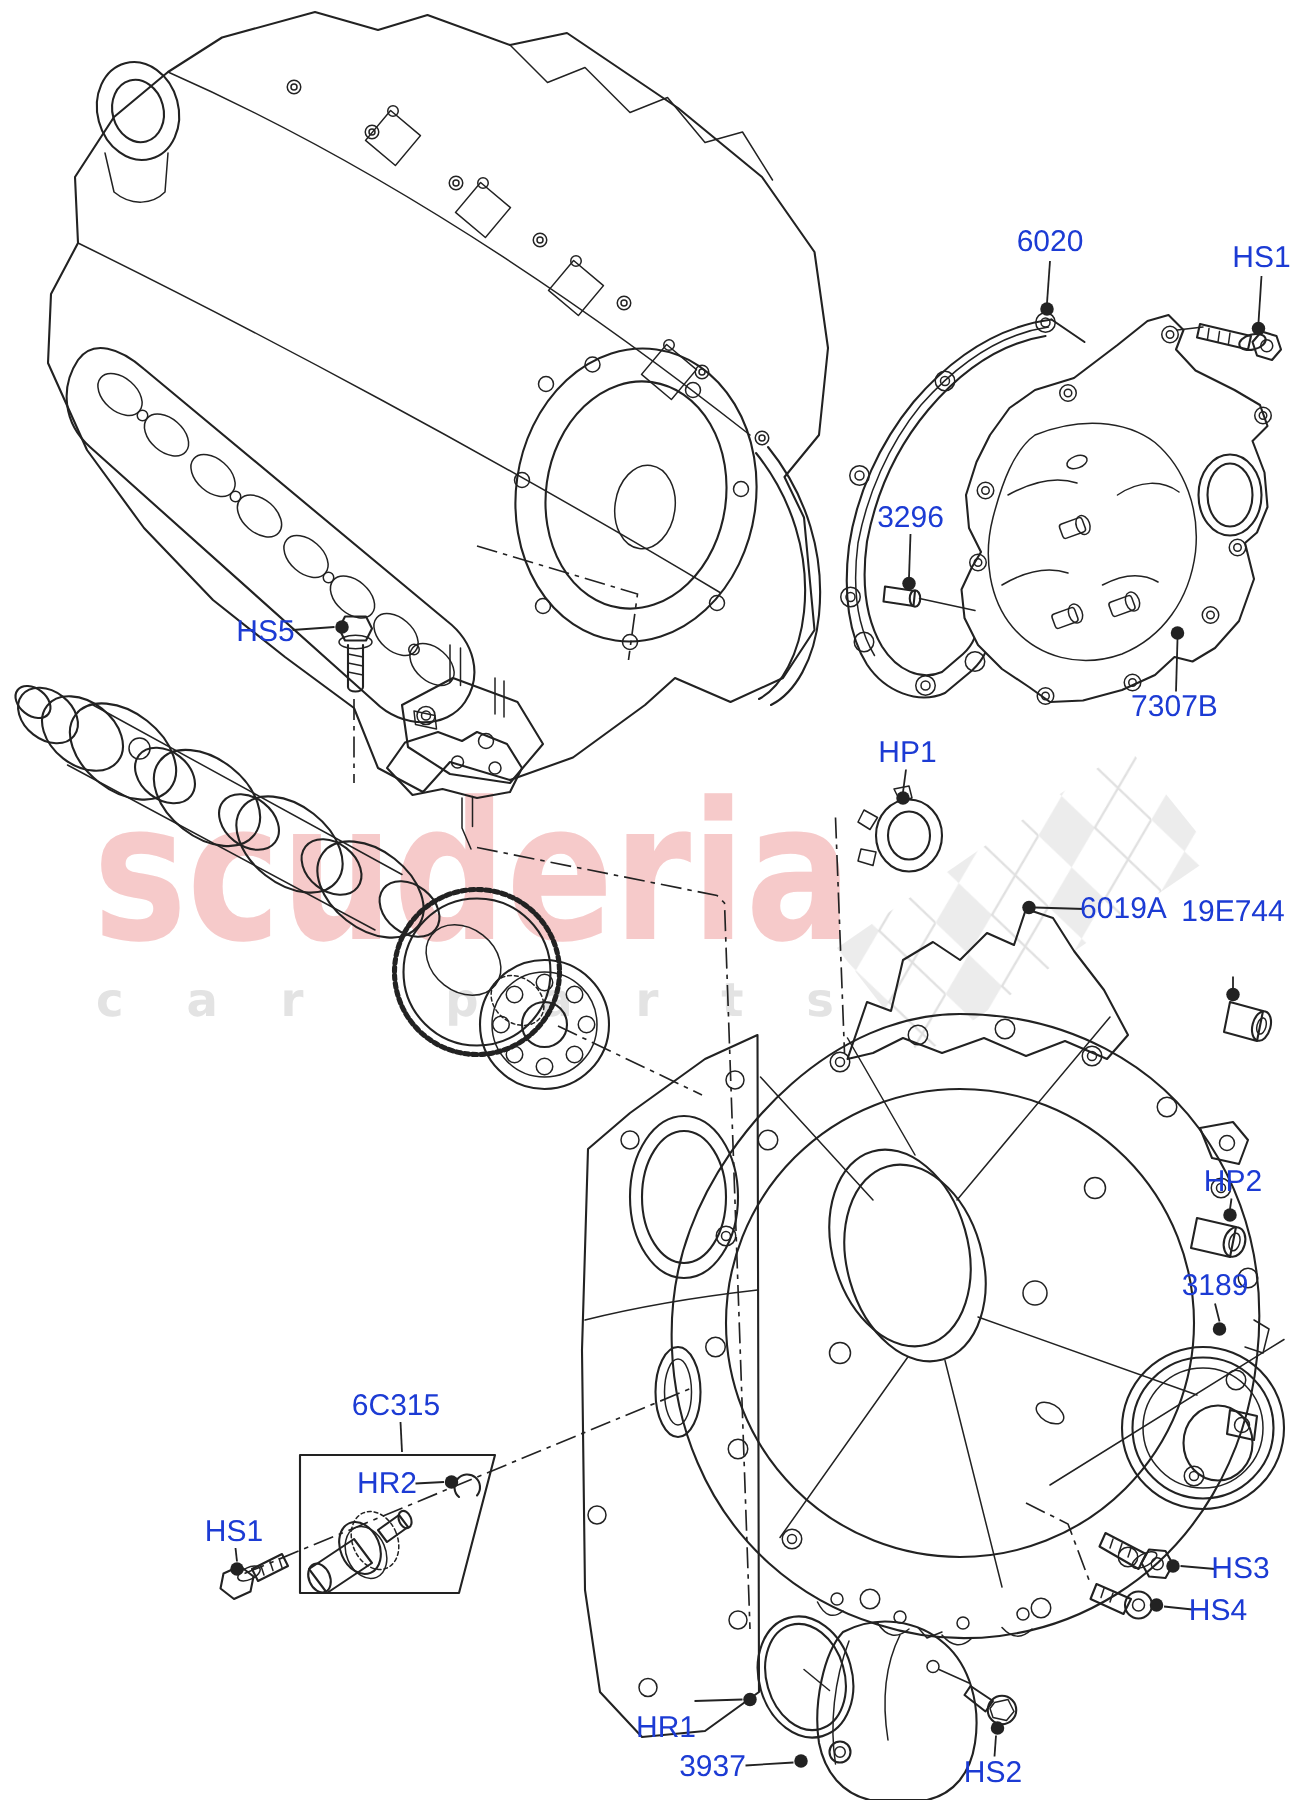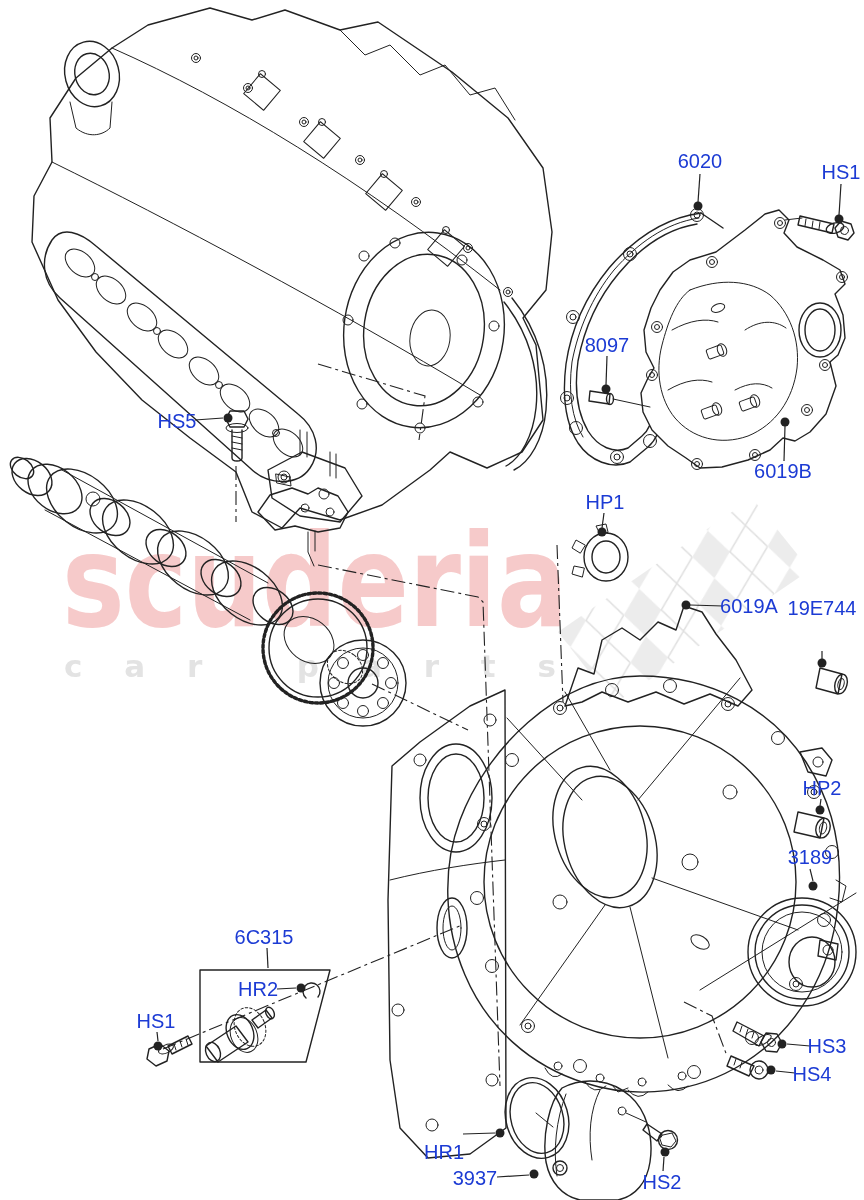--- a/index.html
+++ b/index.html
@@ -441,23 +441,23 @@
         <circle class="dot" cx="665" cy="1152" r="4.5"></circle>
     <path class="ld" d="M810,1046 L787,1044"></path>
         <circle class="dot" cx="782" cy="1044" r="4.5"></circle>
     <path class="ld" d="M795,1073 L776,1071"></path>
         <circle class="dot" cx="771" cy="1070" r="4.5"></circle>
   </g>
 </svg>
 
 <span class="callout" style="left:700px;top:161px">6020</span>
 <span class="callout" style="left:841px;top:172px">HS1</span>
-<span class="callout" style="left:607px;top:345px">8097</span>
+<span class="callout" style="left:607px;top:345px">3296</span>
 <span class="callout" style="left:177px;top:421px">HS5</span>
-<span class="callout" style="left:783px;top:471px">6019B</span>
+<span class="callout" style="left:783px;top:471px">7307B</span>
 <span class="callout" style="left:605px;top:502px">HP1</span>
 <span class="callout" style="left:749px;top:606px">6019A</span>
 <span class="callout" style="left:822px;top:608px">19E744</span>
 <span class="callout" style="left:822px;top:788px">HP2</span>
 <span class="callout" style="left:810px;top:857px">3189</span>
 <span class="callout" style="left:264px;top:937px">6C315</span>
 <span class="callout" style="left:258px;top:989px">HR2</span>
 <span class="callout" style="left:156px;top:1021px">HS1</span>
 <span class="callout" style="left:444px;top:1152px">HR1</span>
 <span class="callout" style="left:475px;top:1178px">3937</span>

